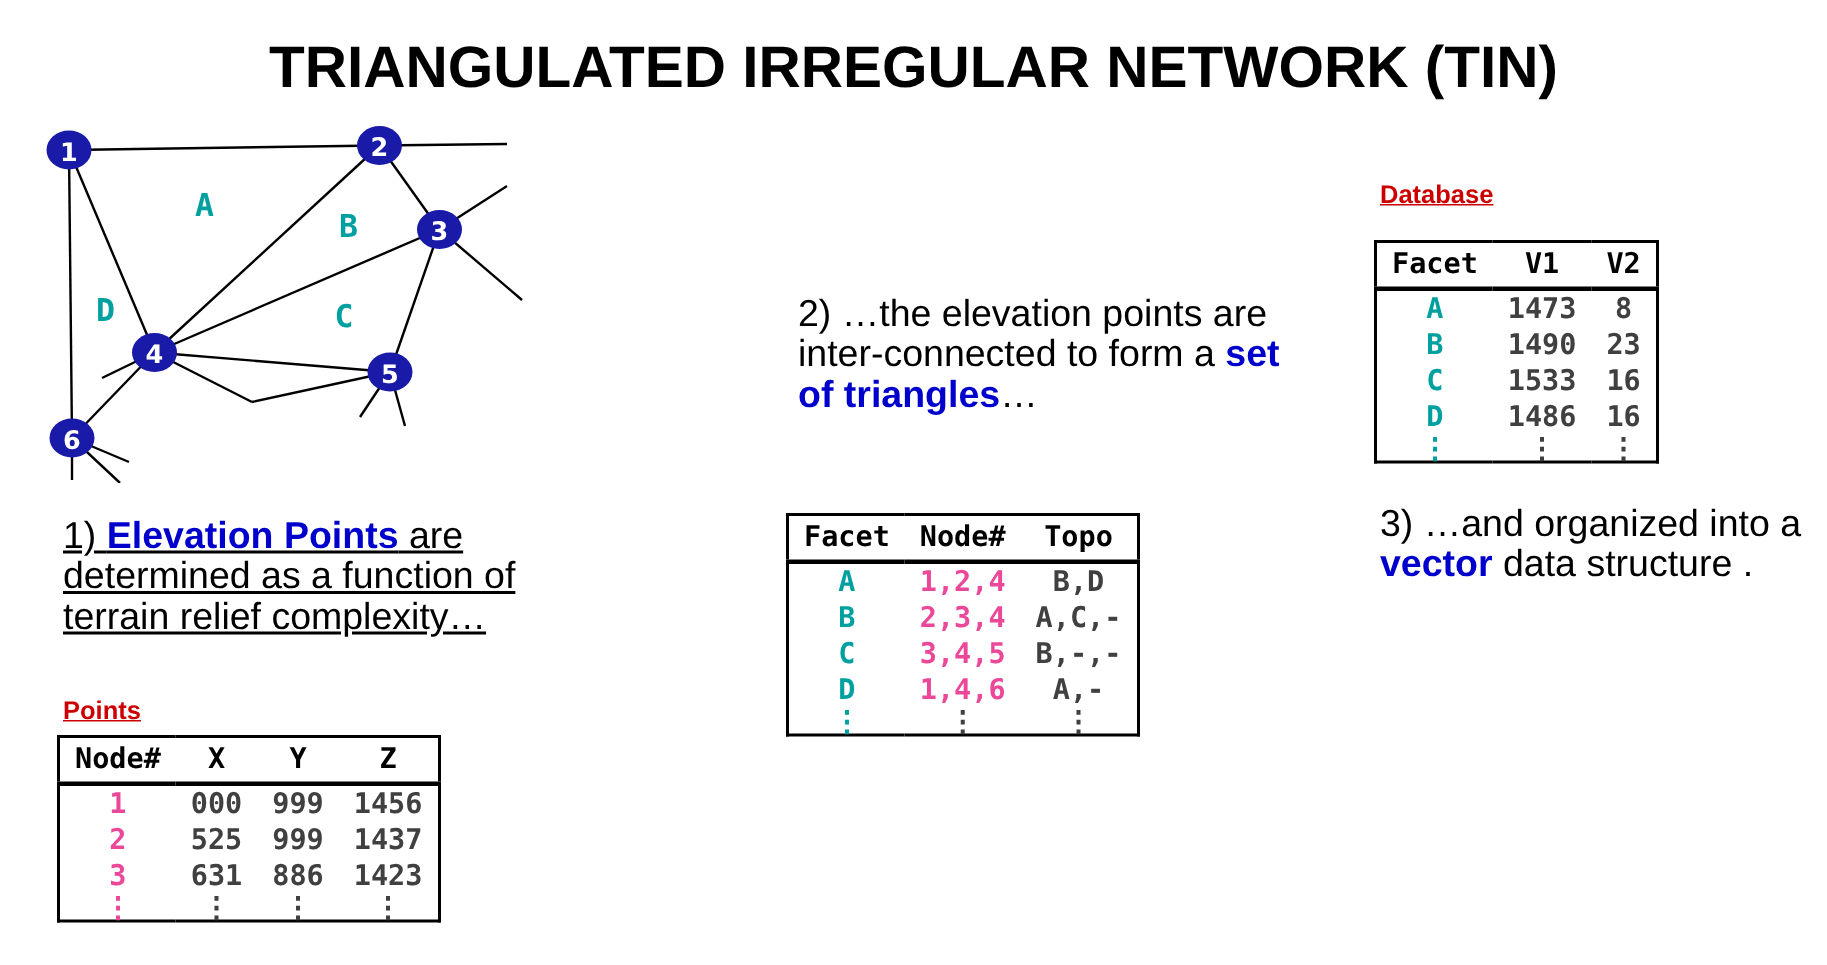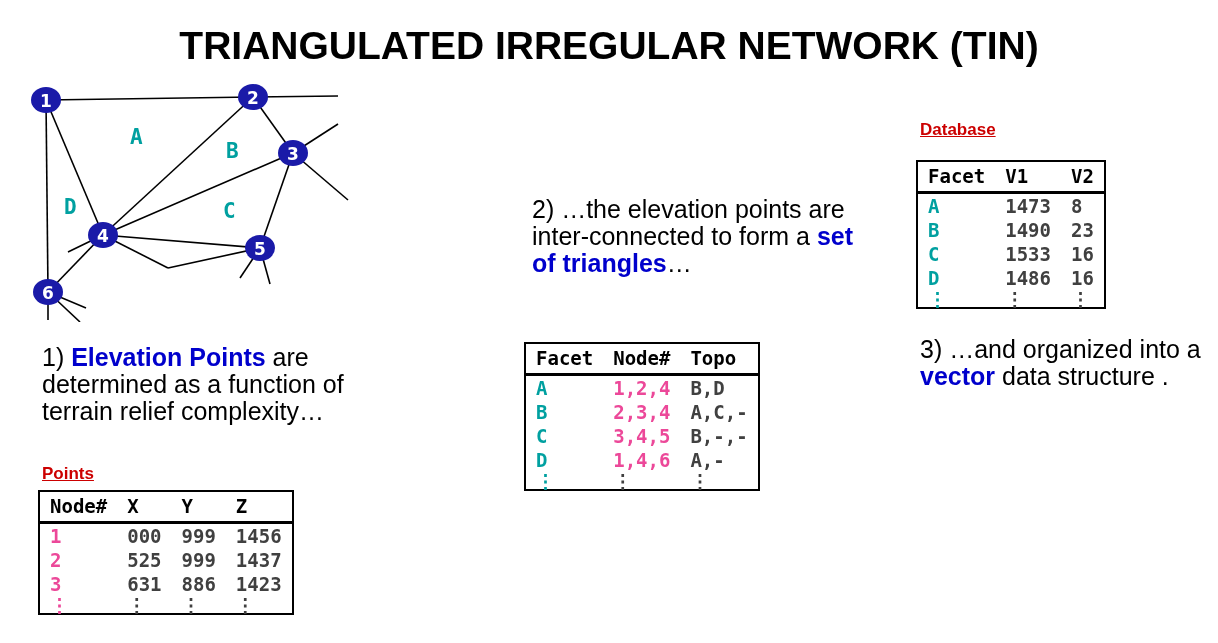--- a/index.html
+++ b/index.html
@@ -39,21 +39,21 @@
 
   
   .para {
     position: absolute;
     font-size: 25px;
     line-height: 27px;
     color: #000000;
   }
   .para .blue { color: #0000cc; font-weight: bold; }
 
-  #para1 { left: 42px;  top: 344px; width: 350px; }
+  #para1 { left: 42px;  top: 344px; width: 350px; text-decoration: underline; }
   #para2 { left: 532px; top: 196px; width: 330px; }
   #para3 { left: 920px; top: 336px; width: 290px; }
 
   
   .caption {
     position: absolute;
     font-size: 17px;
     font-weight: bold;
     color: #cc0000;
     text-decoration: underline;
@@ -65,20 +65,21 @@
   
   .tbl {
     position: absolute;
     border-collapse: collapse;
     font-family: "DejaVu Sans Mono", monospace;
     background: #ffffff;
   }
   .tbl td, .tbl th {
     border: 0;
     padding: 0;
+    text-align: center;
     font-weight: bold;
   }
   .tbl .hdr td {
     font-size: 19px;
     color: #000000;
     padding: 3px 10px 4px 10px;
     border-bottom: 3px solid #000000;
   }
   .tbl td.cell {
     font-size: 19px;

